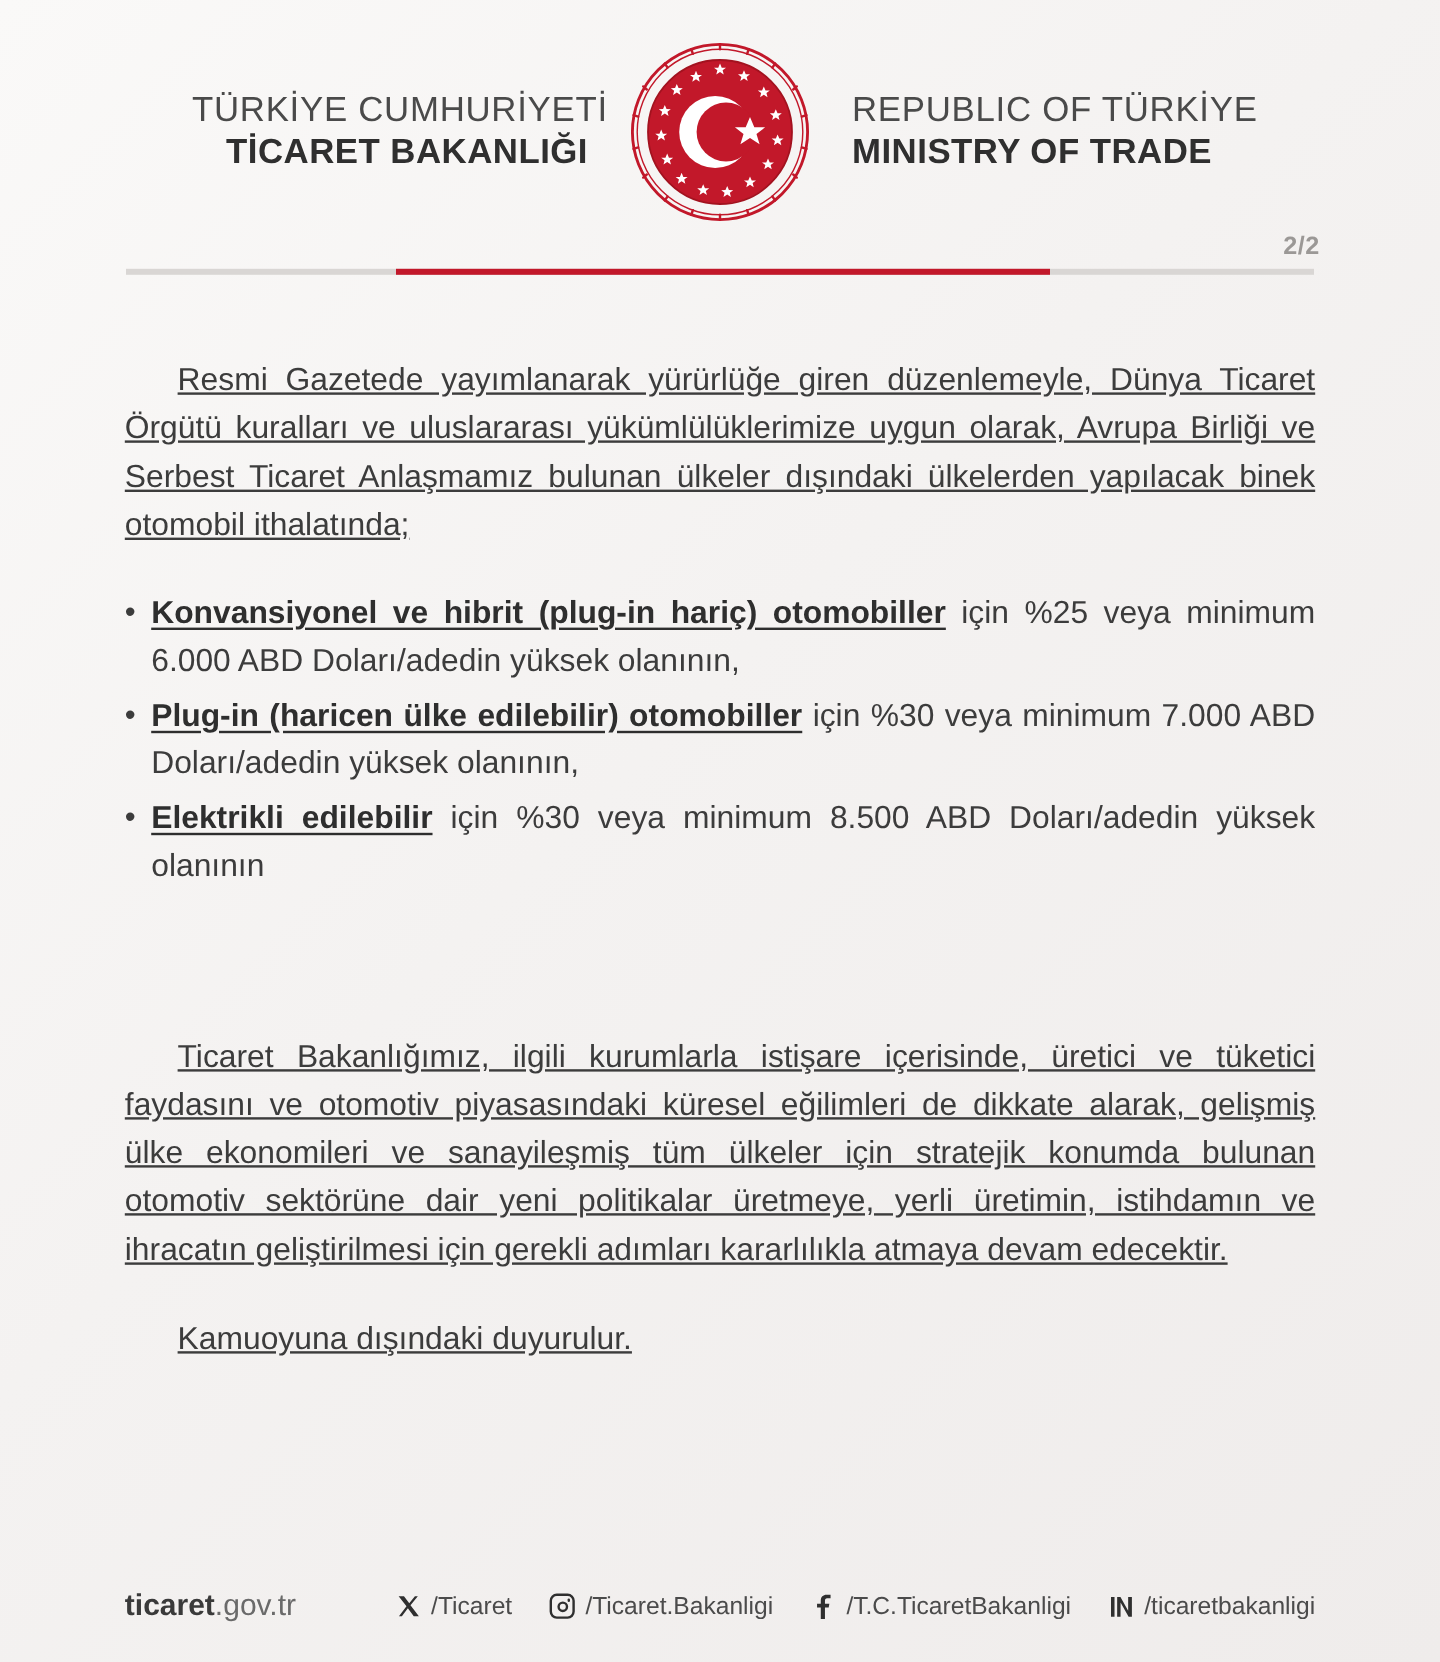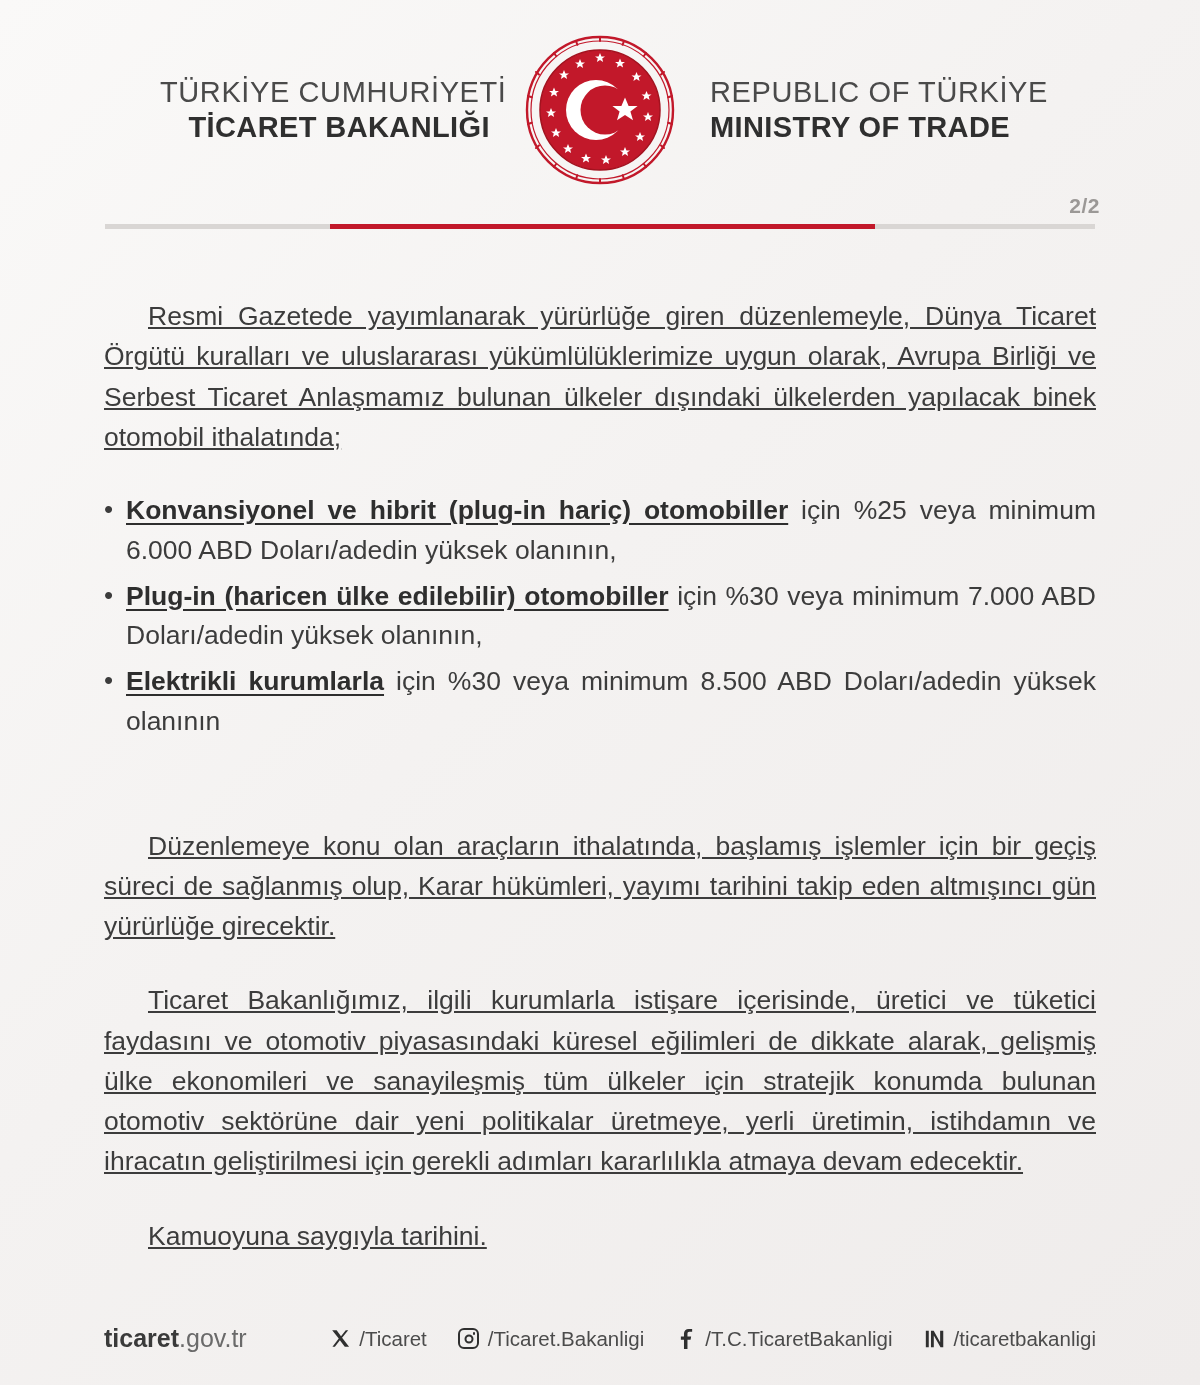--- a/index.html
+++ b/index.html
@@ -304,38 +304,37 @@
     <div class="gap-34"></div>
 
     <ul class="bullets">
       <li>
         <span class="bold-ul">Konvansiyonel ve hibrit (plug-in hariç) otomobiller</span><span> için %25 veya minimum 6.000 ABD Doları/adedin yüksek olanının,</span>
       </li>
       <li>
         <span class="bold-ul">Plug-in (haricen ülke edilebilir) otomobiller</span><span> için %30 veya minimum 7.000 ABD Doları/adedin yüksek olanının,</span>
       </li>
       <li>
-        <span class="bold-ul">Elektrikli kurumlarla</span><span> için %30 veya minimum 8.500 ABD Doları/adedin yüksek olanının</span>
+        <span class="bold-ul">Elektrikli edilebilir</span><span> için %30 veya minimum 8.500 ABD Doları/adedin yüksek olanının</span>
       </li>
     </ul>
 
     <div class="gap-44"></div>
 
 
     <div class="gap-34"></div>
 
-    <p class="para">Düzenlemeye konu olan araçların ithalatında, başlamış işlemler için bir geçiş süreci de sağlanmış olup, Karar hükümleri, yayımı tarihini takip eden altmışıncı gün yürürlüğe girecektir.</p>
 
     <div class="gap-34"></div>
 
     <p class="para">Ticaret Bakanlığımız, ilgili kurumlarla istişare içerisinde, üretici ve tüketici faydasını ve otomotiv piyasasındaki küresel eğilimleri de dikkate alarak, gelişmiş ülke ekonomileri ve sanayileşmiş tüm ülkeler için stratejik konumda bulunan otomotiv sektörüne dair yeni politikalar üretmeye, yerli üretimin, istihdamın ve ihracatın geliştirilmesi için gerekli adımları kararlılıkla atmaya devam edecektir.</p>
 
     <div class="gap-34"></div>
 
-    <p class="para">Kamuoyuna saygıyla tarihini.</p>
+    <p class="para">Kamuoyuna dışındaki duyurulur.</p>
   </div>
 
   <div class="footer">
     <div class="footer-brand">
       <b>ticaret</b><span class="light">.gov.tr</span>
     </div>
 
     <div class="socials">
 
       <div class="social">

